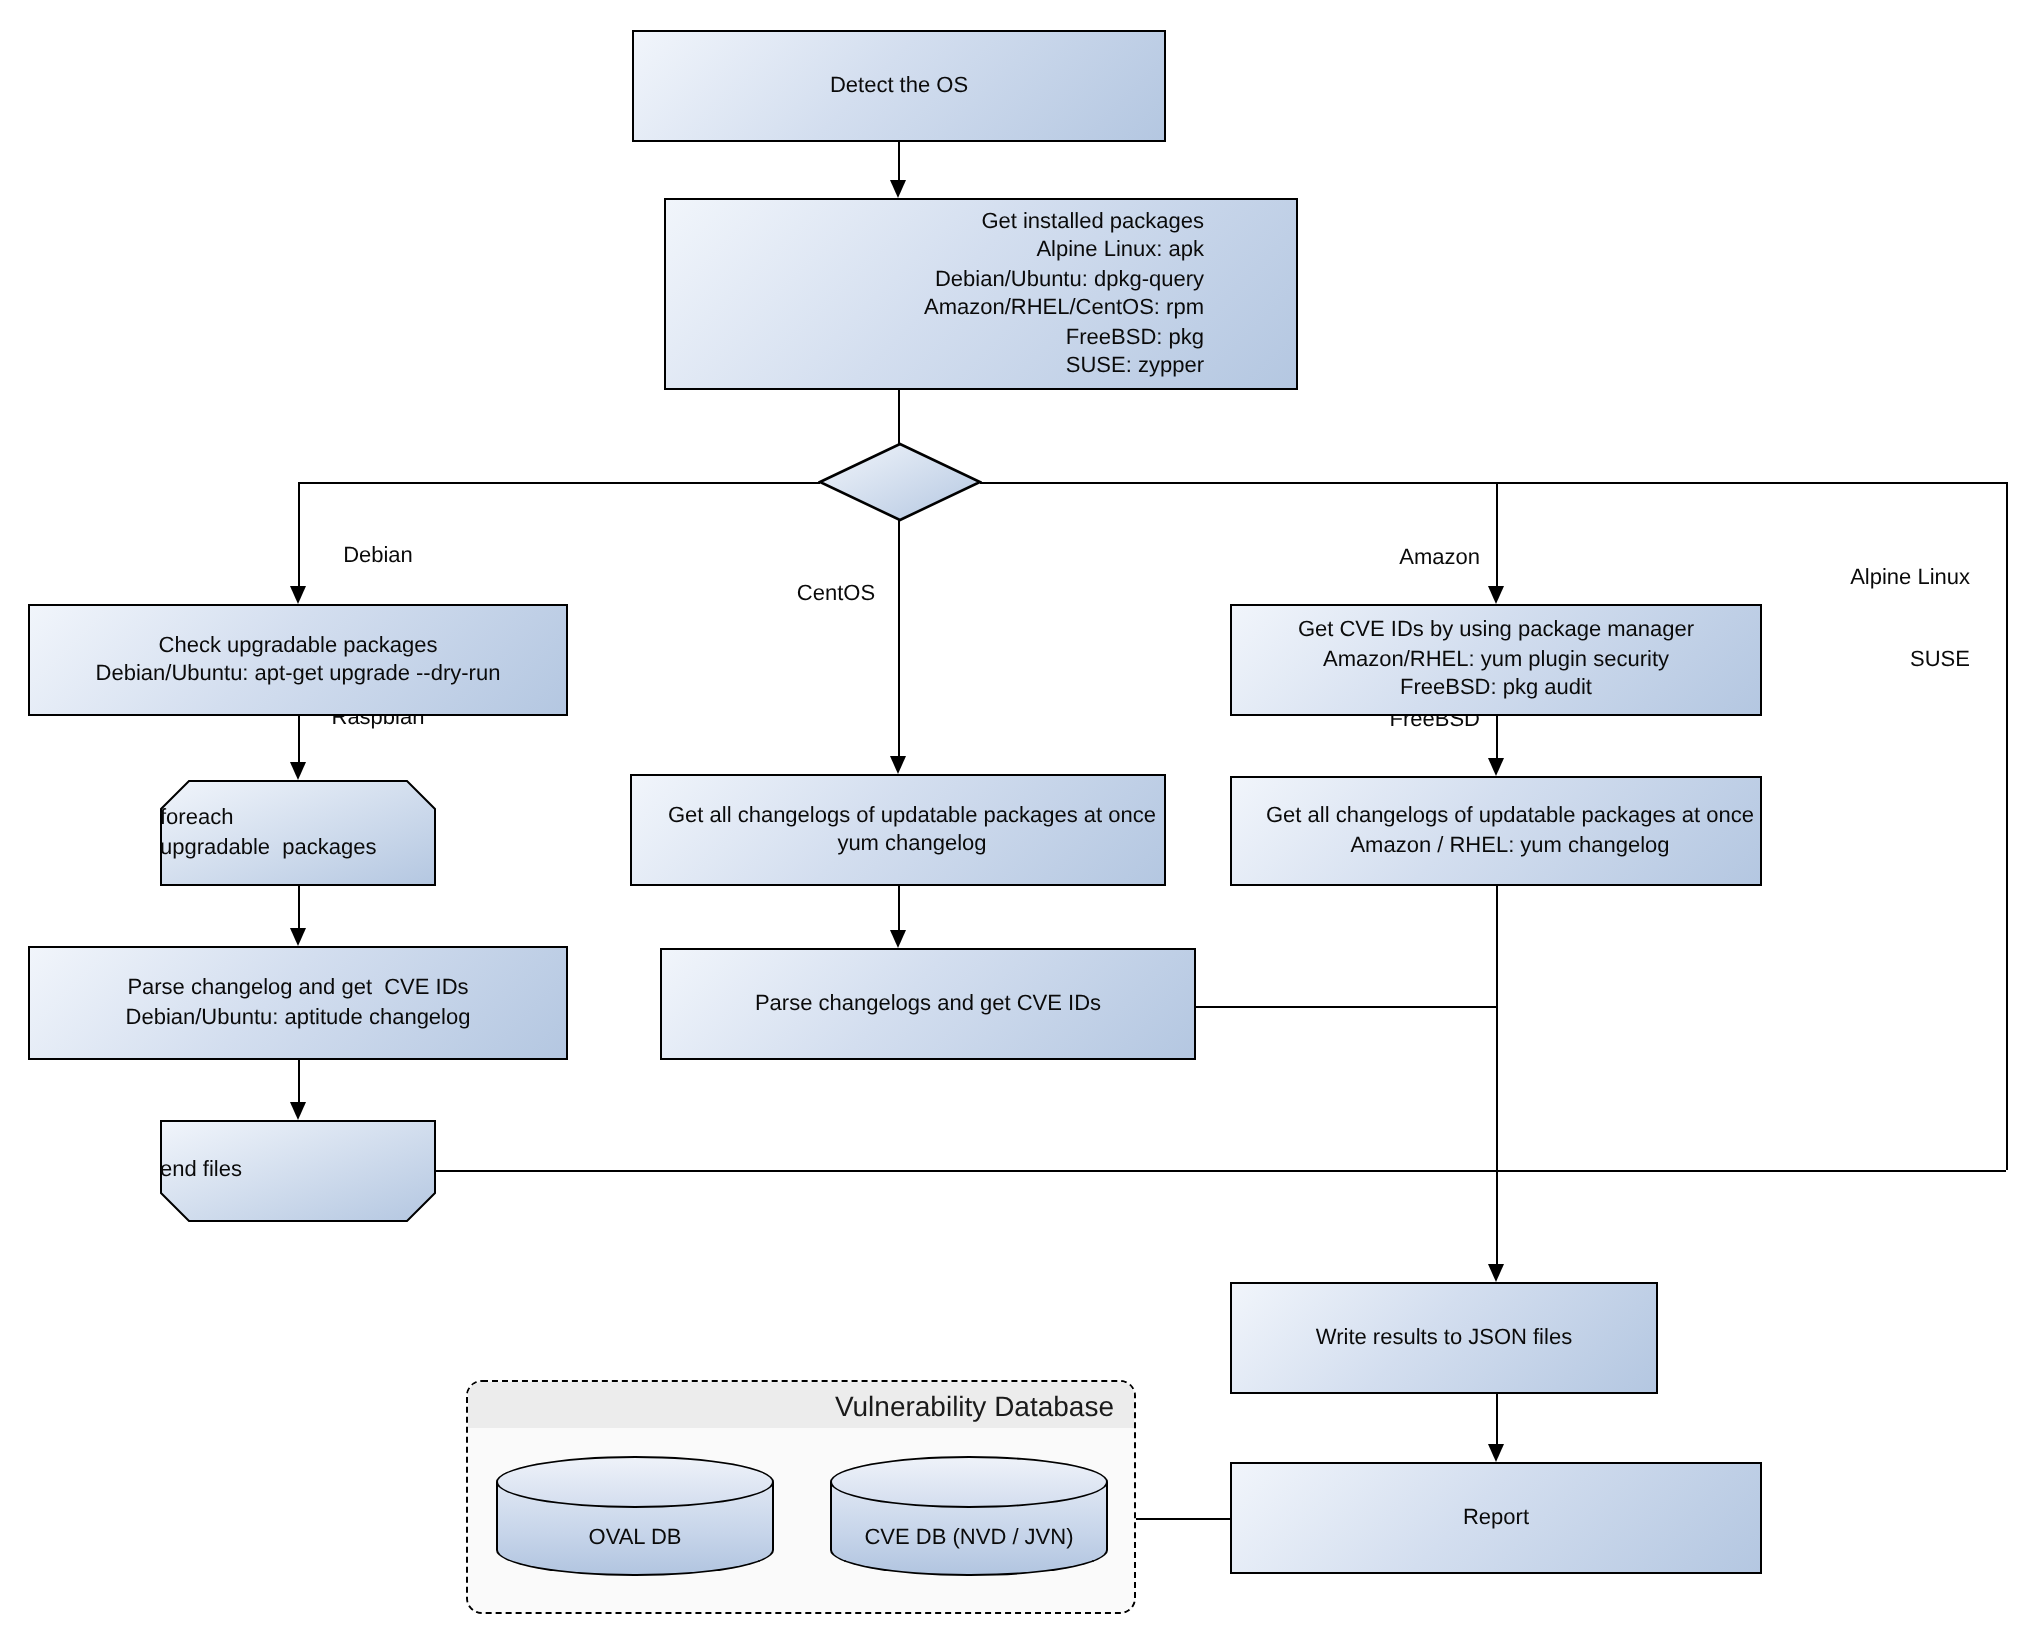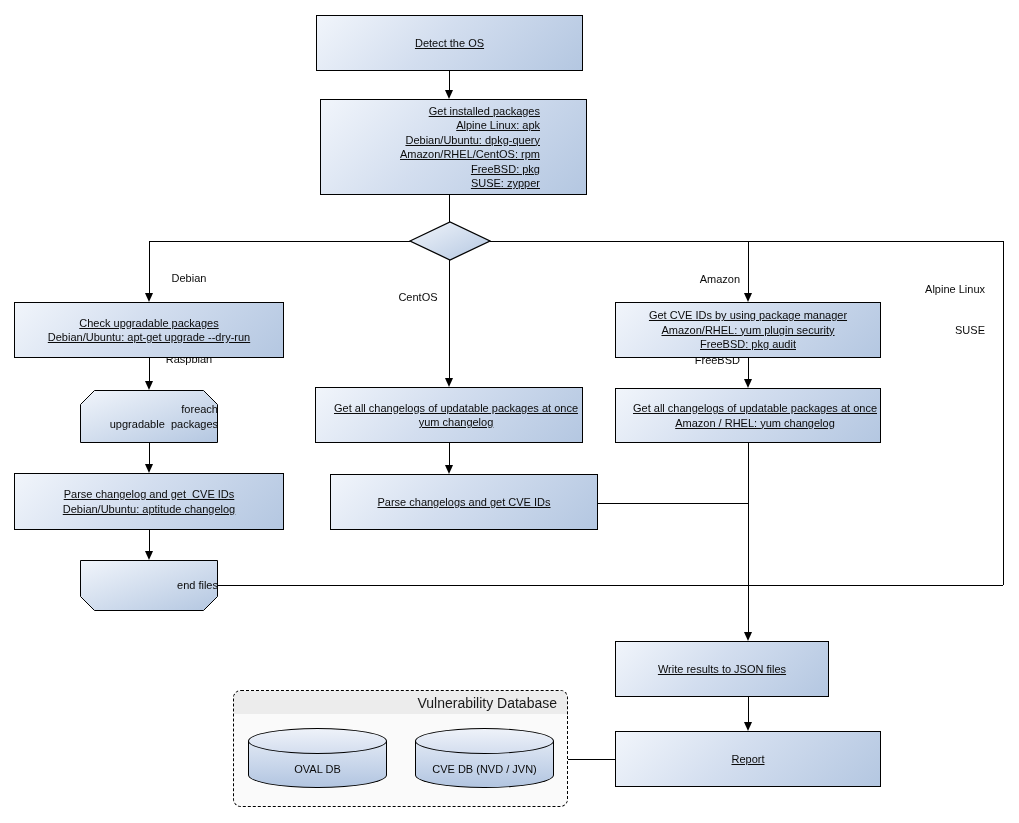--- a/index.html
+++ b/index.html
@@ -5,35 +5,35 @@
   html,body{margin:0;padding:0;background:#ffffff;}
   .canvas{
     position:relative;width:1019px;height:823px;background:#ffffff;
     font-family:"Liberation Sans","DejaVu Sans",sans-serif;color:#0a0a0a;
     overflow:hidden;
   }
   .node{
     position:absolute;box-sizing:border-box;border:1px solid #000;
     background:linear-gradient(135deg,#f1f5fb 0%,#d3deef 45%,#b4c7e1 100%);
     display:flex;flex-direction:column;justify-content:center;align-items:center;
-    font-size:11px;line-height:14.5px;text-align:center;text-decoration:underline;
+    font-size:11px;line-height:14.5px;text-align:center;
   }
   .node .tline{white-space:pre;}
   .node.ralign{align-items:flex-end;padding-right:46px;text-align:right;}
   .node.overflowok{overflow:visible;padding-left:14px;}
   .hline{position:absolute;height:1px;background:#000;}
   .vline{position:absolute;width:1px;background:#000;}
   .arrow-down{
     position:absolute;width:0;height:0;
     border-left:4px solid transparent;border-right:4px solid transparent;
     border-top:9px solid #000;
   }
   .shape{position:absolute;}
   .shape-label{
-    position:absolute;display:flex;flex-direction:column;justify-content:center;align-items:flex-end;
+    position:absolute;display:flex;flex-direction:column;justify-content:center;align-items:flex-start;
     font-size:11px;line-height:14.5px;text-align:center;pointer-events:none;
   }
   .shape-label .tline{white-space:pre;}
   .edge-label{
     position:absolute;font-size:11px;line-height:13.5px;white-space:pre;
   }
   .edge-label.center{text-align:center;}
   .edge-label.right{text-align:right;}
   
   .db-container{
@@ -123,21 +123,21 @@
   </div>
   <div class="edge-label right" style="left:885px;top:256px;width:100px">
     <div>Alpine Linux</div>
     <div>SUSE</div>
   </div>
 
   <div class="node" style="left:316px;top:15px;width:267px;height:56px">
     <div class="tline">Detect the OS</div>
   </div>
 
-  <div class="node ralign" style="left:320px;top:99px;width:267px;height:96px">
+  <div class="node ralign" style="left:332px;top:99px;width:317px;height:96px">
     <div class="tline">Get installed packages</div>
     <div class="tline">Alpine Linux: apk</div>
     <div class="tline">Debian/Ubuntu: dpkg-query</div>
     <div class="tline">Amazon/RHEL/CentOS: rpm</div>
     <div class="tline">FreeBSD: pkg</div>
     <div class="tline">SUSE: zypper</div>
   </div>
 
   <svg class="shape" style="left:409px;top:221px" width="82" height="40">
     <defs>

